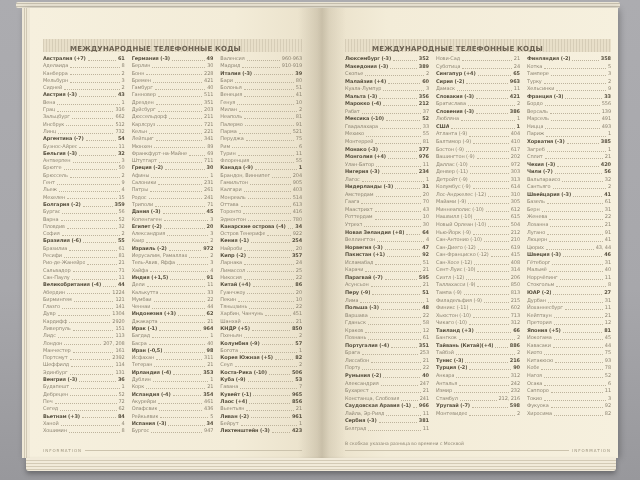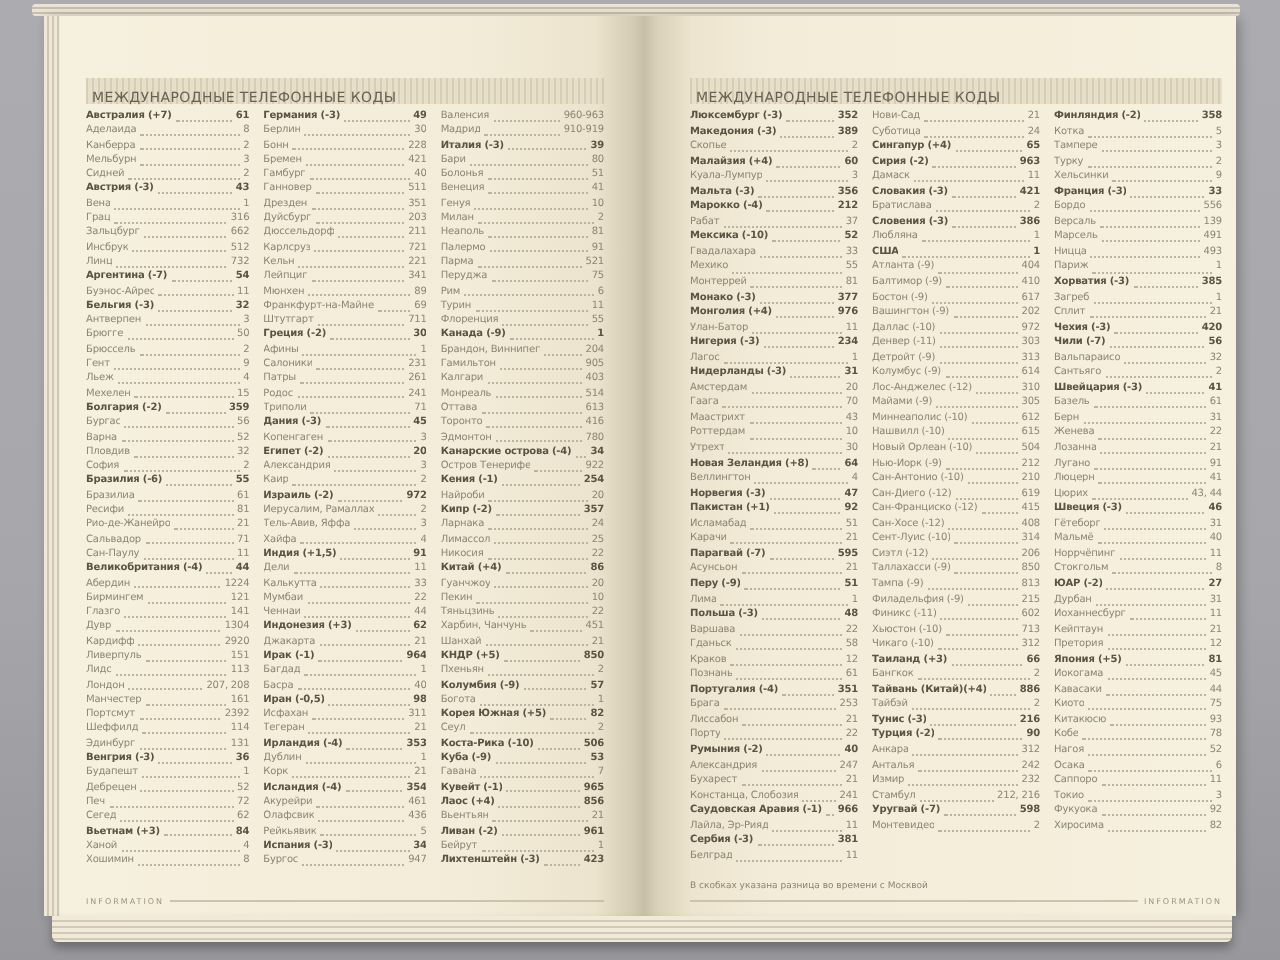--- a/index.html
+++ b/index.html
@@ -17,21 +17,21 @@
   .page{position:absolute;top:0;height:450px;}
   .page.l{left:8px;width:292px;background:linear-gradient(90deg,#f6f0de 0%,#f3ecd8 70%,#e9e0c9 100%);}
   .page.r{left:300px;width:296px;background:linear-gradient(90deg,#e9e0c9 0%,#f3ecd8 22%,#f6f0de 100%);}
   .spine{position:absolute;left:276px;top:0;bottom:0;width:48px;pointer-events:none;
     background:linear-gradient(90deg,rgba(86,74,52,0) 0%,rgba(86,74,52,.15) 40%,rgba(86,74,52,.22) 50%,rgba(86,74,52,.10) 65%,rgba(86,74,52,0) 100%);}
   .head{position:absolute;top:31px;height:13px;line-height:13px;
     background:repeating-linear-gradient(90deg,rgba(122,112,90,.16) 0 1px,rgba(122,112,90,0) 1px 3px),#e8dfc9;
     padding-left:3px;box-sizing:border-box;}
   .page.l .head{left:13px;right:20px;}
   .page.r .head{left:23px;right:7px;}
-  .title{font-size:7px;font-weight:400;color:#6b6152;letter-spacing:.2px;white-space:nowrap;}
+  .title{font-size:7px;font-weight:700;color:#6b6152;letter-spacing:.2px;white-space:nowrap;margin-left:24px;}
   .cols{position:absolute;top:47px;display:flex;gap:7px;}
   .page.l .cols{left:13px;right:20px;}
   .page.r .cols{left:23px;right:7px;}
   .col{flex:1 1 0;min-width:0;}
   .row{display:flex;align-items:baseline;height:7.3px;font-size:5px;line-height:6px;
     color:#8d8573;letter-spacing:-0.1px;overflow:hidden;}
   .page.r .row{height:7.55px;}
   .row.b{color:#5a5342;font-weight:700;}
   .n{white-space:nowrap;overflow:hidden;}
   .dots{flex:1 1 auto;min-width:3px;margin:0 2px 1.5px 2px;border-bottom:1px dotted #bdb39c;align-self:flex-end;height:0;}

